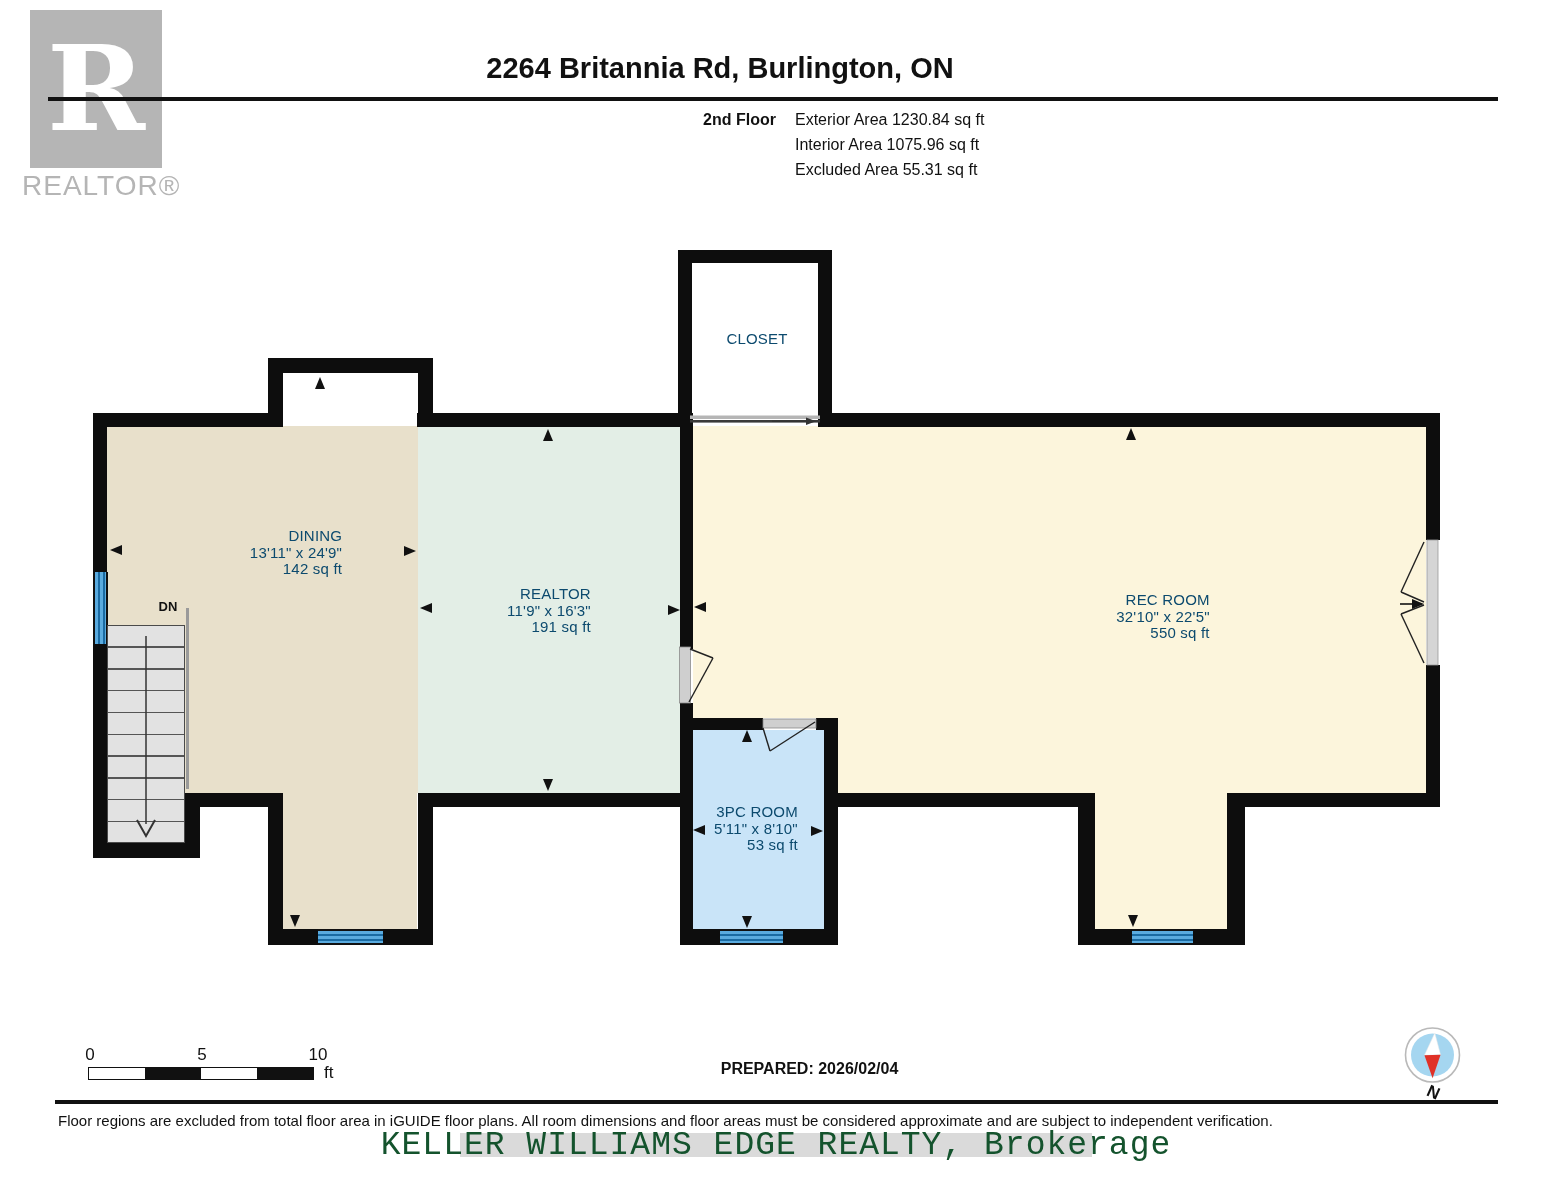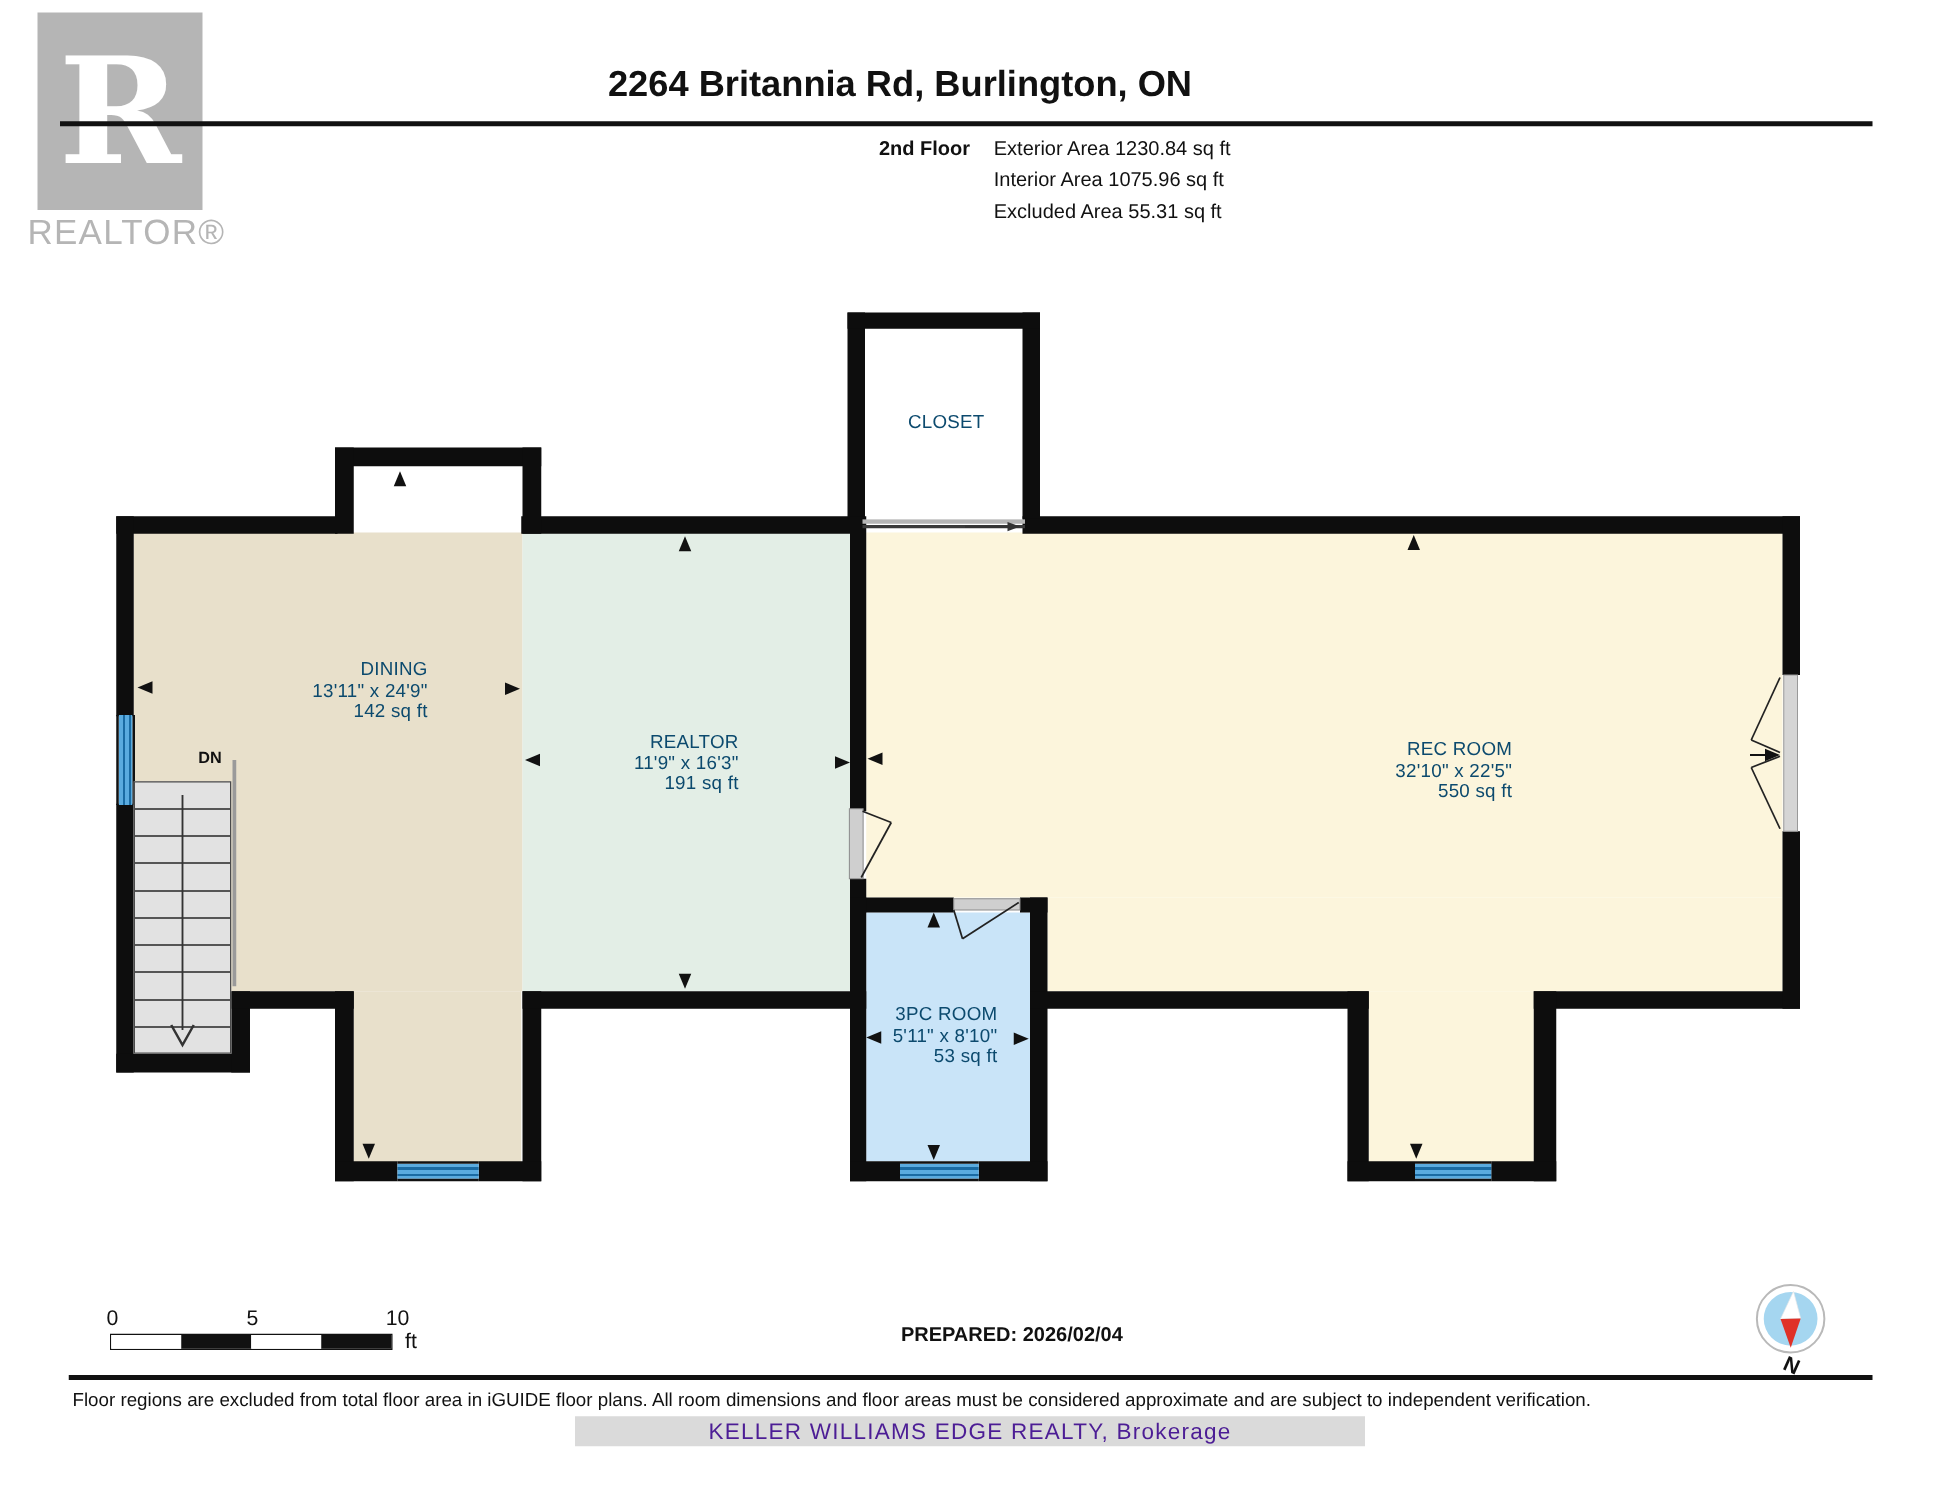--- a/index.html
+++ b/index.html
@@ -42,21 +42,21 @@
   
   #scalebar{left:88px;top:1067px;width:224px;height:11px;border:1.5px solid #111;display:flex;box-sizing:content-box;}
   .seg{width:56px;height:11px;} .seg-b{background:#111;} .seg-w{background:#fff;}
   .tick{position:absolute;font-size:17px;transform:translateX(-50%);}
   #scale-unit{left:324px;top:1063px;font-size:17px;}
   #prepared{left:0;top:1060px;width:1553px;text-align:center;font-weight:bold;font-size:16px;padding-left:33px;}
   #rule-bottom{left:55px;top:1100px;width:1443px;}
   #disclaimer{left:58px;top:1112px;font-size:15px;}
   #watermark{left:460px;top:1133px;width:632px;height:24px;background:#dadada;
              display:flex;align-items:center;justify-content:center;}
-  #watermark span{font-size:18px;color:#4c1d95;letter-spacing:1px;white-space:nowrap;}
+  #watermark span{font-size:33px;color:#14532d;letter-spacing:1px;white-space:nowrap;font-family:Liberation Mono, monospace;}
   #compass-n{left:1427px;top:1083px;font-size:17px;font-weight:600;transform:rotate(24deg);}
   svg{position:absolute;left:0;top:0;}
 </style>
 </head>
 <body>
 
 <div id="page">
 
   <div class="abs" id="logo-mark">
     <span id="logo-r">R</span>

